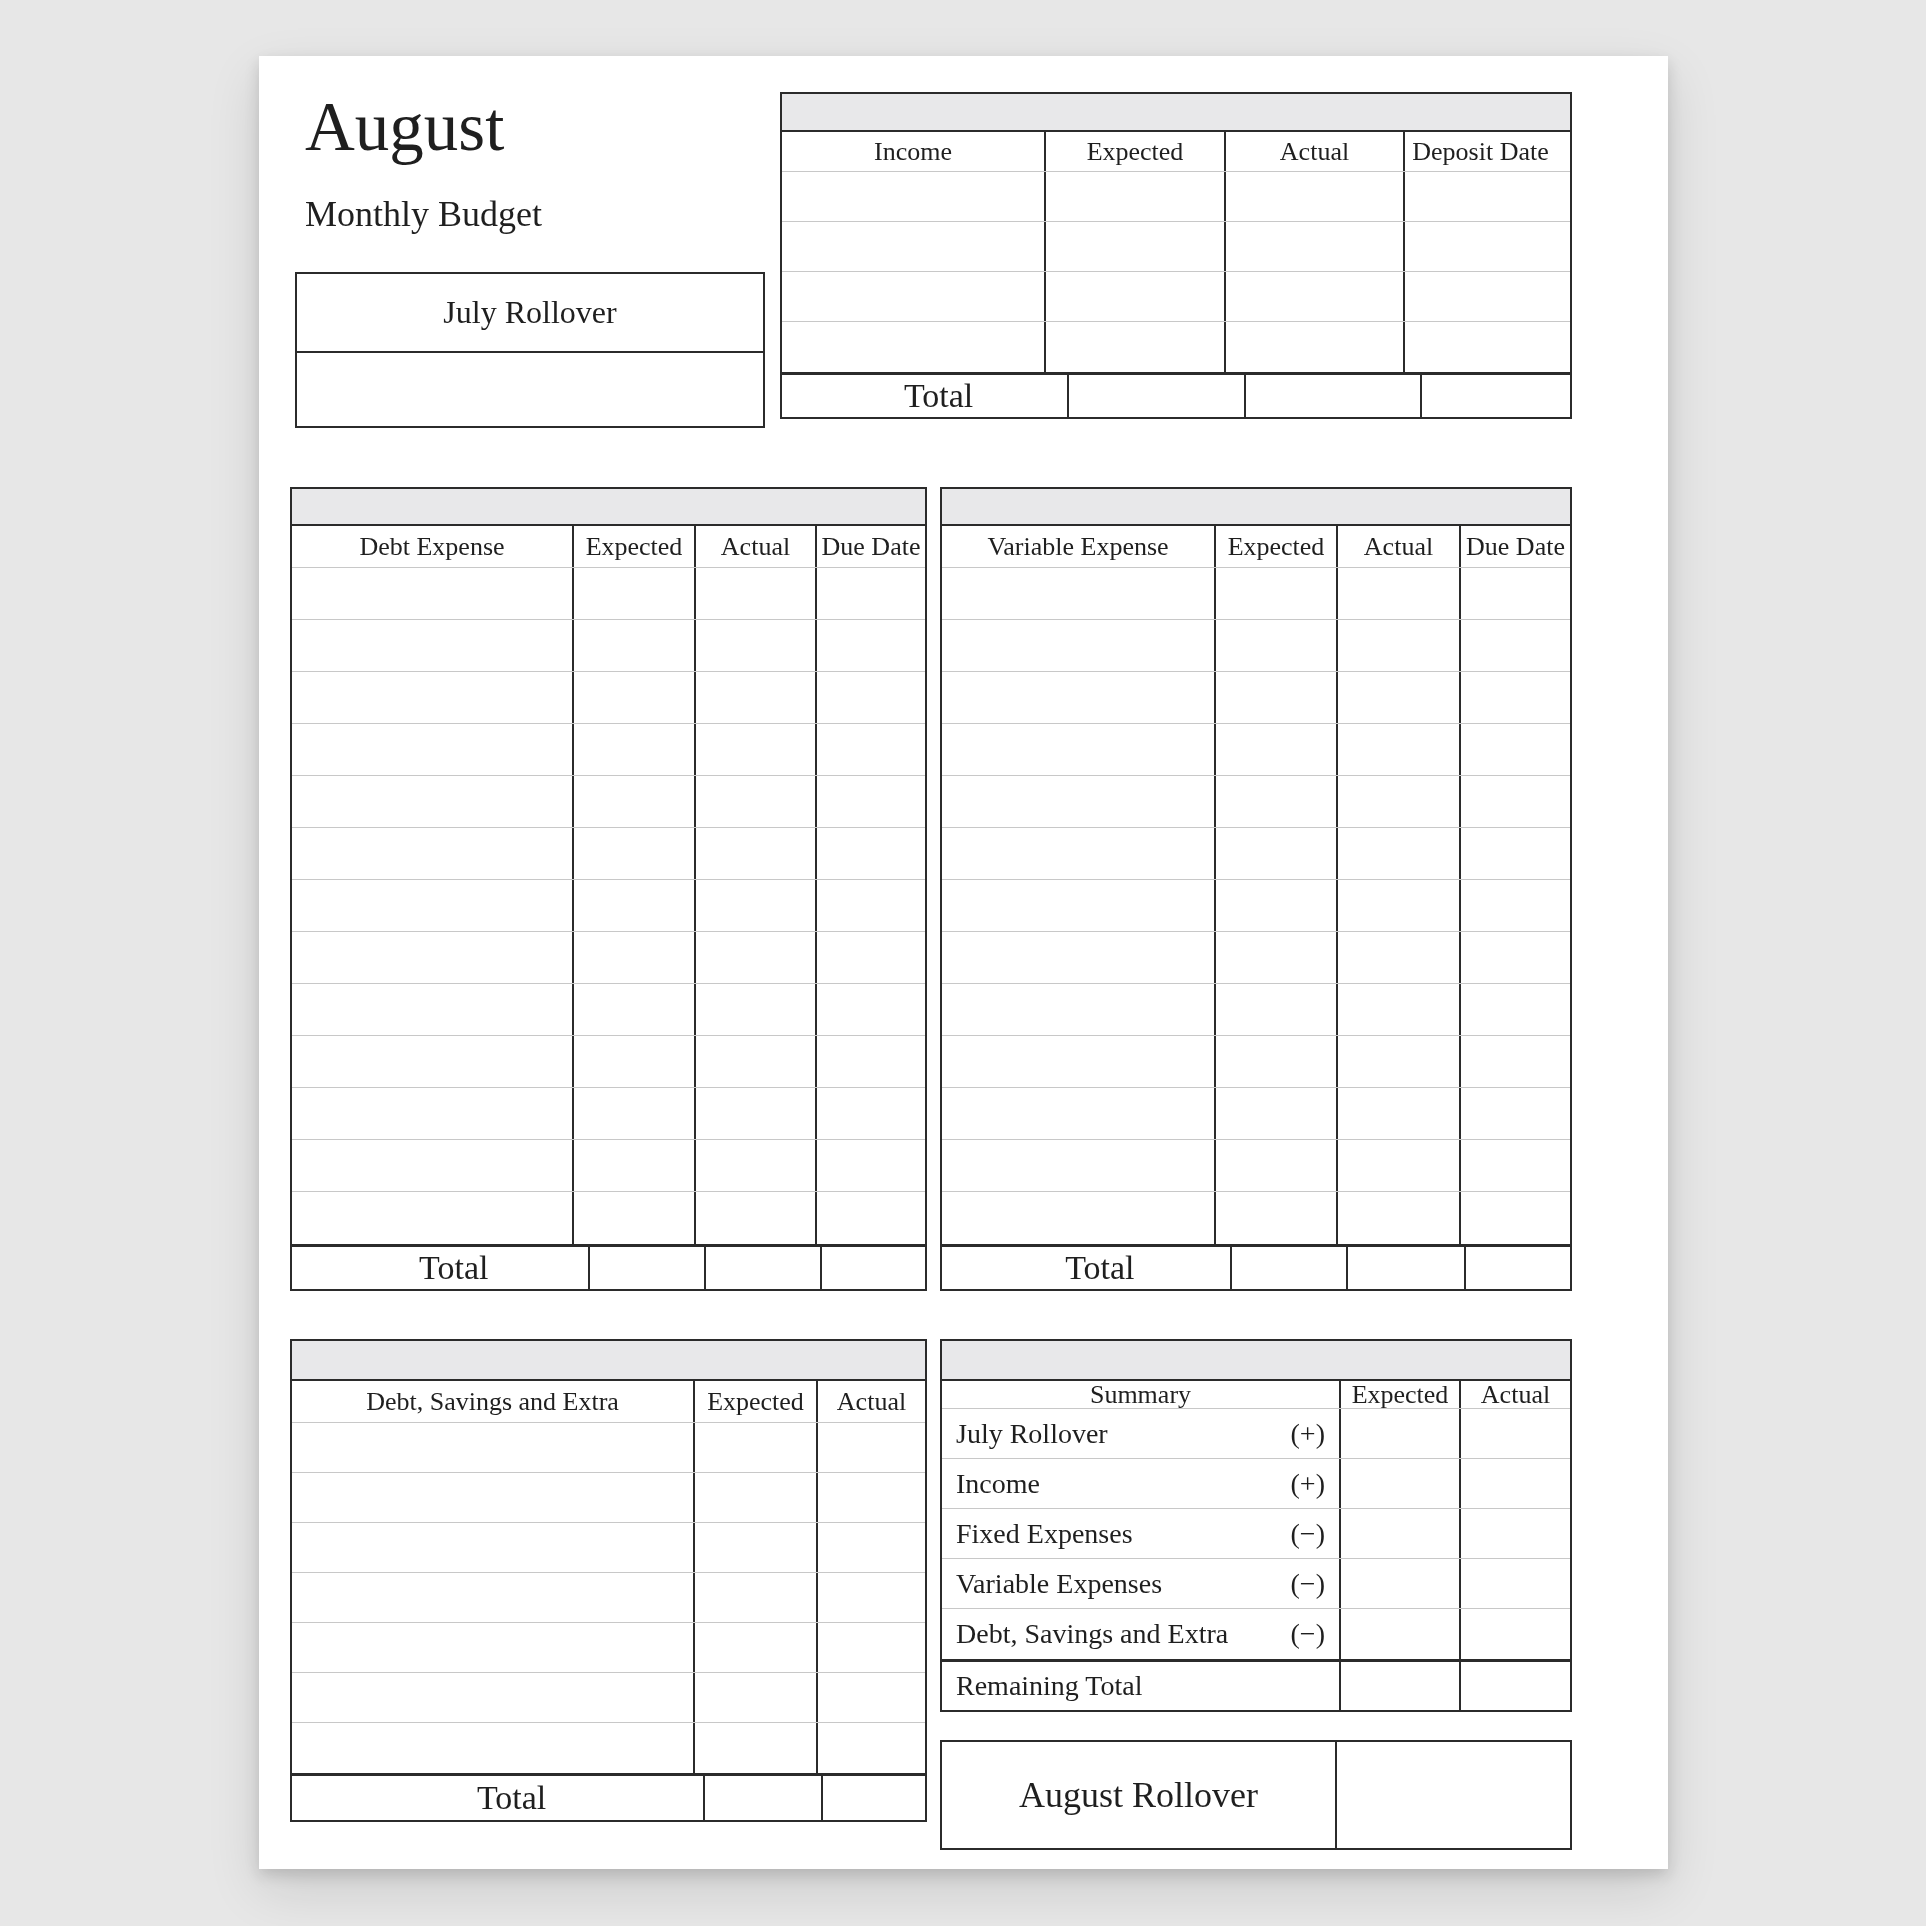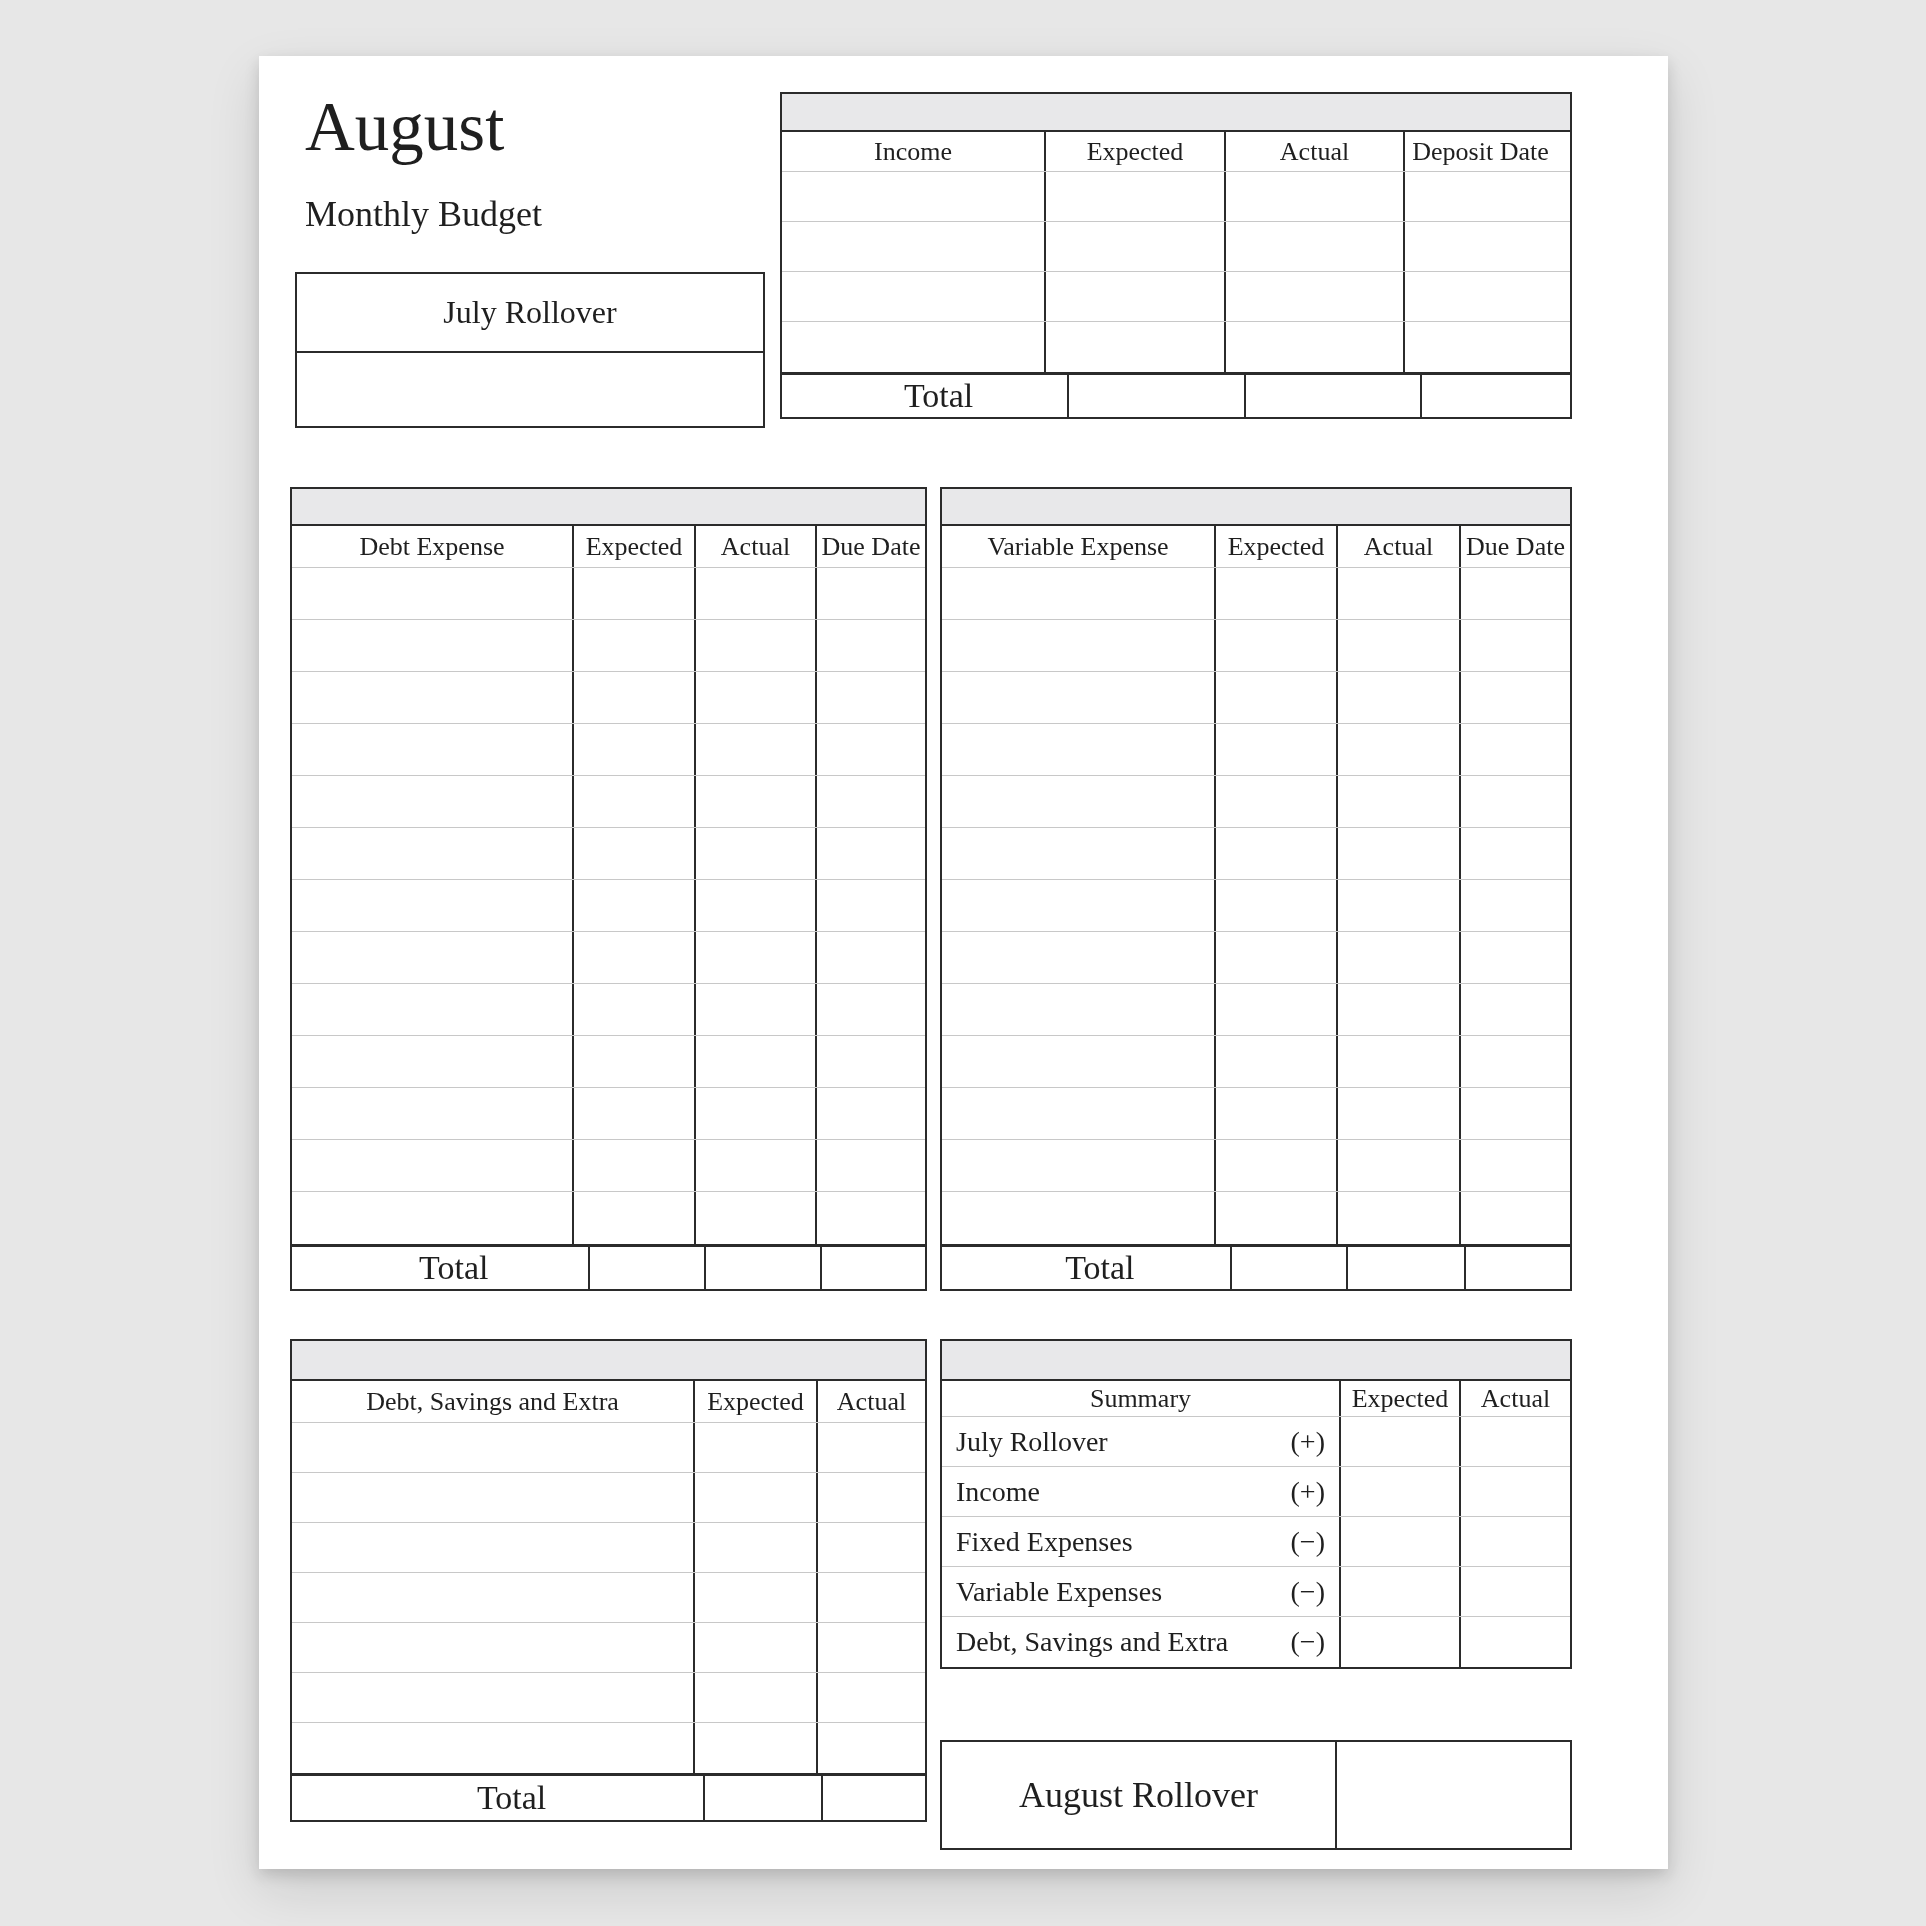--- a/index.html
+++ b/index.html
@@ -46,21 +46,21 @@
   
   .debt{left:31px;top:1283px;width:637px;}
   .debt .band{height:40px;}
   .debt .hrow{height:42px;}
   .debt .row{height:50px;}
   .debt .trow{height:47px;}
   .debt .c0{width:403px;}.debt .c1{width:123px;}.debt .c2{width:107px;}
   
   .summary{left:681px;top:1283px;width:632px;}
   .summary .band{height:40px;}
-  .summary .hrow{height:36px;}
+  .summary .hrow{height:28px;}
   .summary .row{height:50px;}
   .summary .trow{height:51px;}
   .summary .c0{width:399px;}.summary .c1{width:120px;}.summary .c2{width:109px;}
   .summary .row .c0, .summary .trow .c0{justify-content:space-between;padding:0 14px;font-size:28px;}
   .summary .trow .c0{justify-content:flex-start;}
   .sum-label{font-size:28px;}
   .sum-sign{font-size:28px;}
   
   .box{position:absolute;border:2px solid var(--border,#2b2b2b);background:#fff;box-sizing:border-box;}
   .july{left:36px;top:216px;width:470px;height:156px;}
@@ -450,20 +450,27 @@
         </div>
         <div class="row">
           <div class="c c0">
             <span class="sum-label">Debt, Savings and Extra</span>
             <span class="sum-sign">(−)</span>
           </div>
           <div class="c c1"></div>
           <div class="c c2"></div>
         </div>
       </div>
+      <div class="trow">
+        <div class="c c0">
+          <span class="sum-label">Remaining Total</span>
+        </div>
+        <div class="c c1"></div>
+        <div class="c c2"></div>
+      </div>
     </div>
 
     <div class="box august">
       <div class="aug-label-cell">August Rollover</div>
       <div class="aug-empty-cell"></div>
     </div>
 
   </div>
 </div>
 

